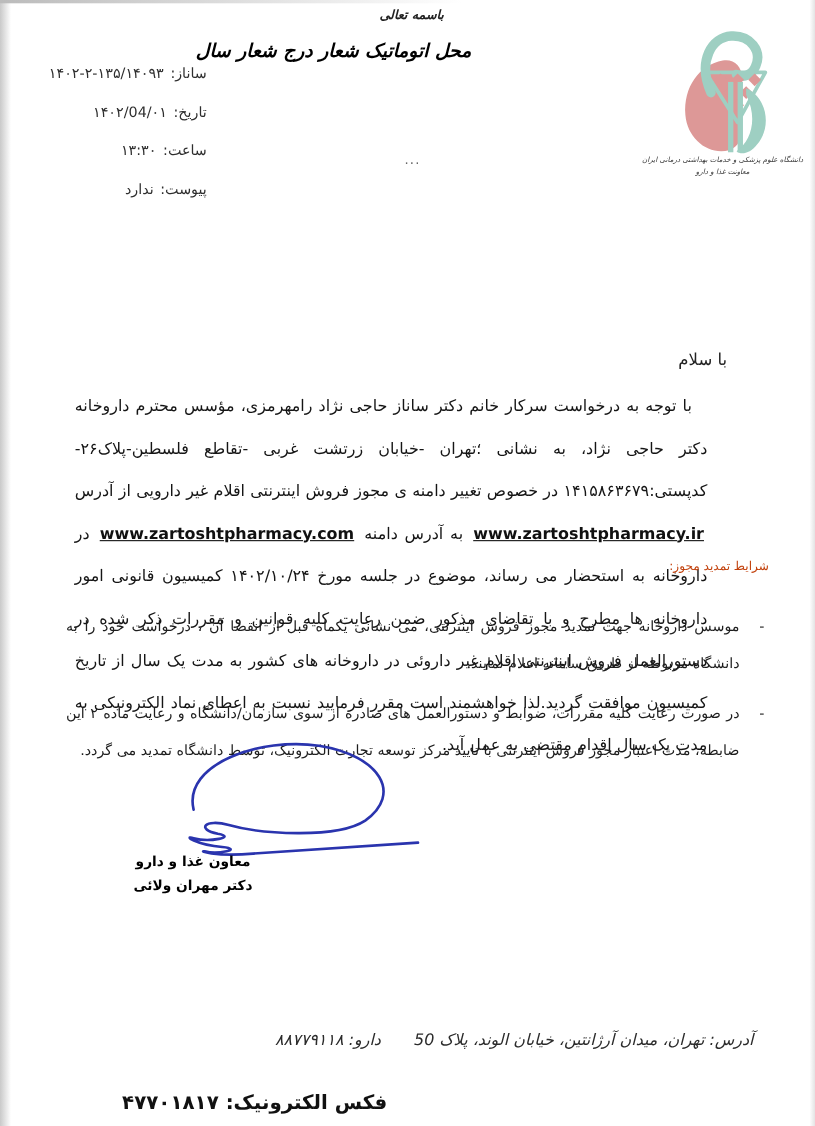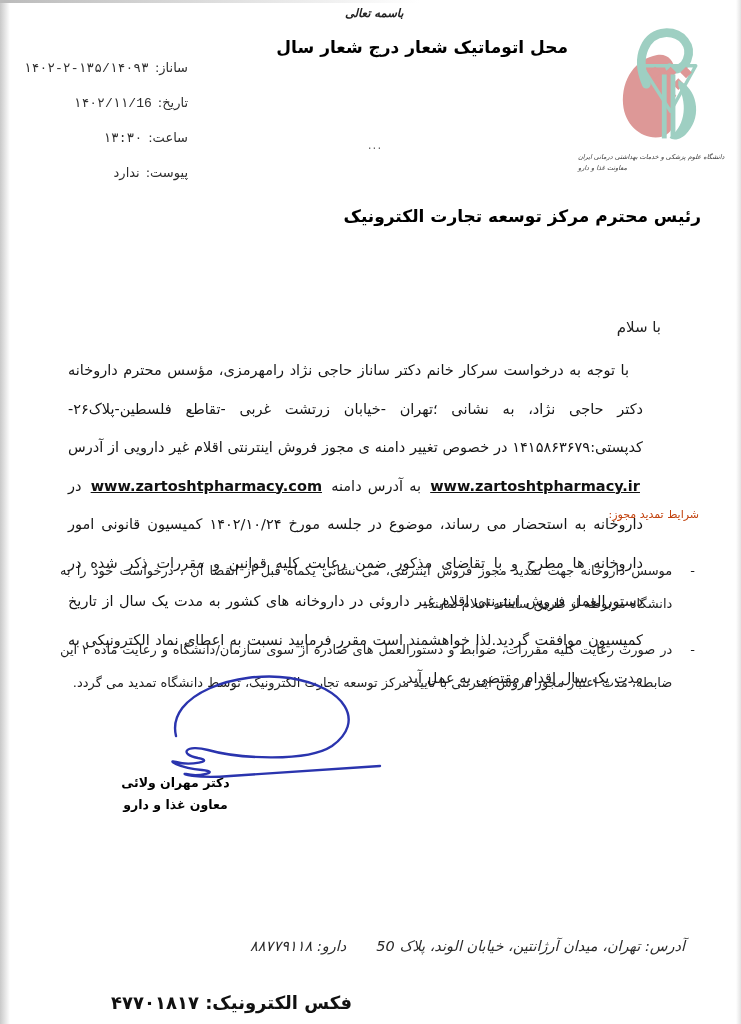--- a/index.html
+++ b/index.html
@@ -28,39 +28,39 @@
   .scan-edge-top{
     position:absolute;left:0;top:0;width:420px;height:3px;
     background:linear-gradient(to right,#bbb,rgba(255,255,255,0));
   }
   .bismillah{
     position:absolute;top:6px;left:345px;width:170px;
     text-align:left;font-size:11.5px;font-style:italic;font-weight:bold;color:#222;
   }
   .slogan{
     position:absolute;top:37px;left:178px;width:390px;
-    text-align:right;font-weight:bold;font-size:17px;color:#000;
+    text-align:left;font-weight:bold;font-size:17px;color:#000;font-style:italic;
   }
   .meta{
     position:absolute;top:50px;left:8px;width:180px;
     font-size:13px;color:#2e2e2e;
   }
   .meta-row{
     display:flex;flex-direction:row;justify-content:flex-start;
     gap:6px;height:35px;align-items:center;direction:rtl;
   }
-  .meta-value{direction:ltr;unicode-bidi:isolate;font-family:Liberation Mono, monospace;}
+  .meta-value{direction:ltr;unicode-bidi:isolate;}
   .center-dots{
     position:absolute;top:138px;left:352px;width:46px;
     text-align:center;color:#666;font-size:12px;letter-spacing:1px;
   }
   .logo-wrap{position:absolute;top:26px;left:596px;width:122px;height:126px;}
   .logo-captions{
-    position:absolute;top:152px;left:578px;width:158px;
-    text-align:left;font-size:6.5px;font-style:italic;color:#3a3a3a;line-height:11px;
+    position:absolute;top:140px;left:578px;width:158px;
+    text-align:center;font-size:6.5px;font-style:italic;color:#3a3a3a;line-height:11px;
   }
   .recipient{
     position:absolute;top:196px;left:22px;right:40px;
     text-align:right;font-weight:bold;font-size:17px;line-height:40px;color:#000;
   }
   .salutation{
     position:absolute;top:318px;right:80px;
     font-size:15px;color:#222;
   }
   .body-par{
@@ -116,21 +116,21 @@
 
 <div class="slogan">محل اتوماتیک شعار درج شعار سال</div>
 
 <div class="meta">
   <div class="meta-row">
     <span>ساناز:</span>
     <span class="meta-value">۱۴۰۲-۲-۱۳۵/۱۴۰۹۳</span>
   </div>
   <div class="meta-row">
     <span>تاریخ:</span>
-    <span class="meta-value">۱۴۰۲/۱۱/16</span>
+    <span class="meta-value">۱۴۰۲/04/۰۱</span>
   </div>
   <div class="meta-row">
     <span>ساعت:</span>
     <span class="meta-value">۱۳:۳۰</span>
   </div>
   <div class="meta-row">
     <span>پیوست:</span>
     <span>ندارد</span>
   </div>
 </div>
@@ -161,21 +161,20 @@
     <path d="M82,56 C101,64 107,92 92,109 C86,117 77,119 73,115 C87,105 93,84 82,62 Z" fill="var(--teal)"></path>
   </svg>
 </div>
 
 <div class="logo-captions">
   <div>دانشگاه علوم پزشکی و خدمات بهداشتی درمانی ایران</div>
   <div>معاونت غذا و دارو</div>
 </div>
 
 <div class="recipient">
-  <div>رئیس محترم مرکز توسعه تجارت الکترونیک</div>
 </div>
 
 <div class="salutation">با سلام</div>
 
 <div class="body-par"><span>با توجه به درخواست سرکار خانم دکتر ساناز حاجی نژاد رامهرمزی، مؤسس محترم داروخانه دکتر حاجی نژاد، به نشانی ؛تهران -خیابان زرتشت غربی -تقاطع فلسطین-پلاک۲۶-کدپستی:۱۴۱۵۸۶۳۶۷۹ در خصوص تغییر دامنه ی مجوز فروش اینترنتی اقلام غیر دارویی از آدرس </span><span class="url">www.zartoshtpharmacy.ir</span><span> به آدرس دامنه </span><span class="url">www.zartoshtpharmacy.com</span><span> در داروخانه به استحضار می رساند، موضوع در جلسه مورخ ۱۴۰۲/۱۰/۲۴ کمیسیون قانونی امور داروخانه ها مطرح و با تقاضای مذکور ضمن رعایت کلیه قوانین و مقررات ذکر شده در دستورالعمل فروش اینترنتی اقلام غیر داروئی در داروخانه های کشور به مدت یک سال از تاریخ کمیسیون موافقت گردید.لذا خواهشمند است مقرر فرمایید نسبت به اعطای نماد الکترونیکی به مدت یک سال اقدام مقتضی به عمل آید.</span></div>
 
 <div class="cond-title">شرایط تمدید مجوز:</div>
 
 <div class="cond-list">
   <div class="cond-item">
@@ -195,22 +194,22 @@
              C88,78 80,88 100,92
              C118,95 92,100 78,96
              C68,93 80,102 104,104
              C124,106 100,111 88,108
              C82,107 96,113 132,110
              L282,100" fill="none" stroke-width="2.4" stroke-linecap="round" stroke-linejoin="round"></path>
   </svg>
 </div>
 
 <div class="sig-block">
+  <div>معاون غذا و دارو</div>
   <div>دکتر مهران ولائی</div>
-  <div>معاون غذا و دارو</div>
 </div>
 
 <div class="footer-line">
   <span>آدرس: تهران، میدان آرژانتین، خیابان الوند، پلاک 50</span>
   <span>
     <span>دارو:</span>
     <span class="num">۸۸۷۷۹۱۱۸</span>
   </span>
 </div>
 

